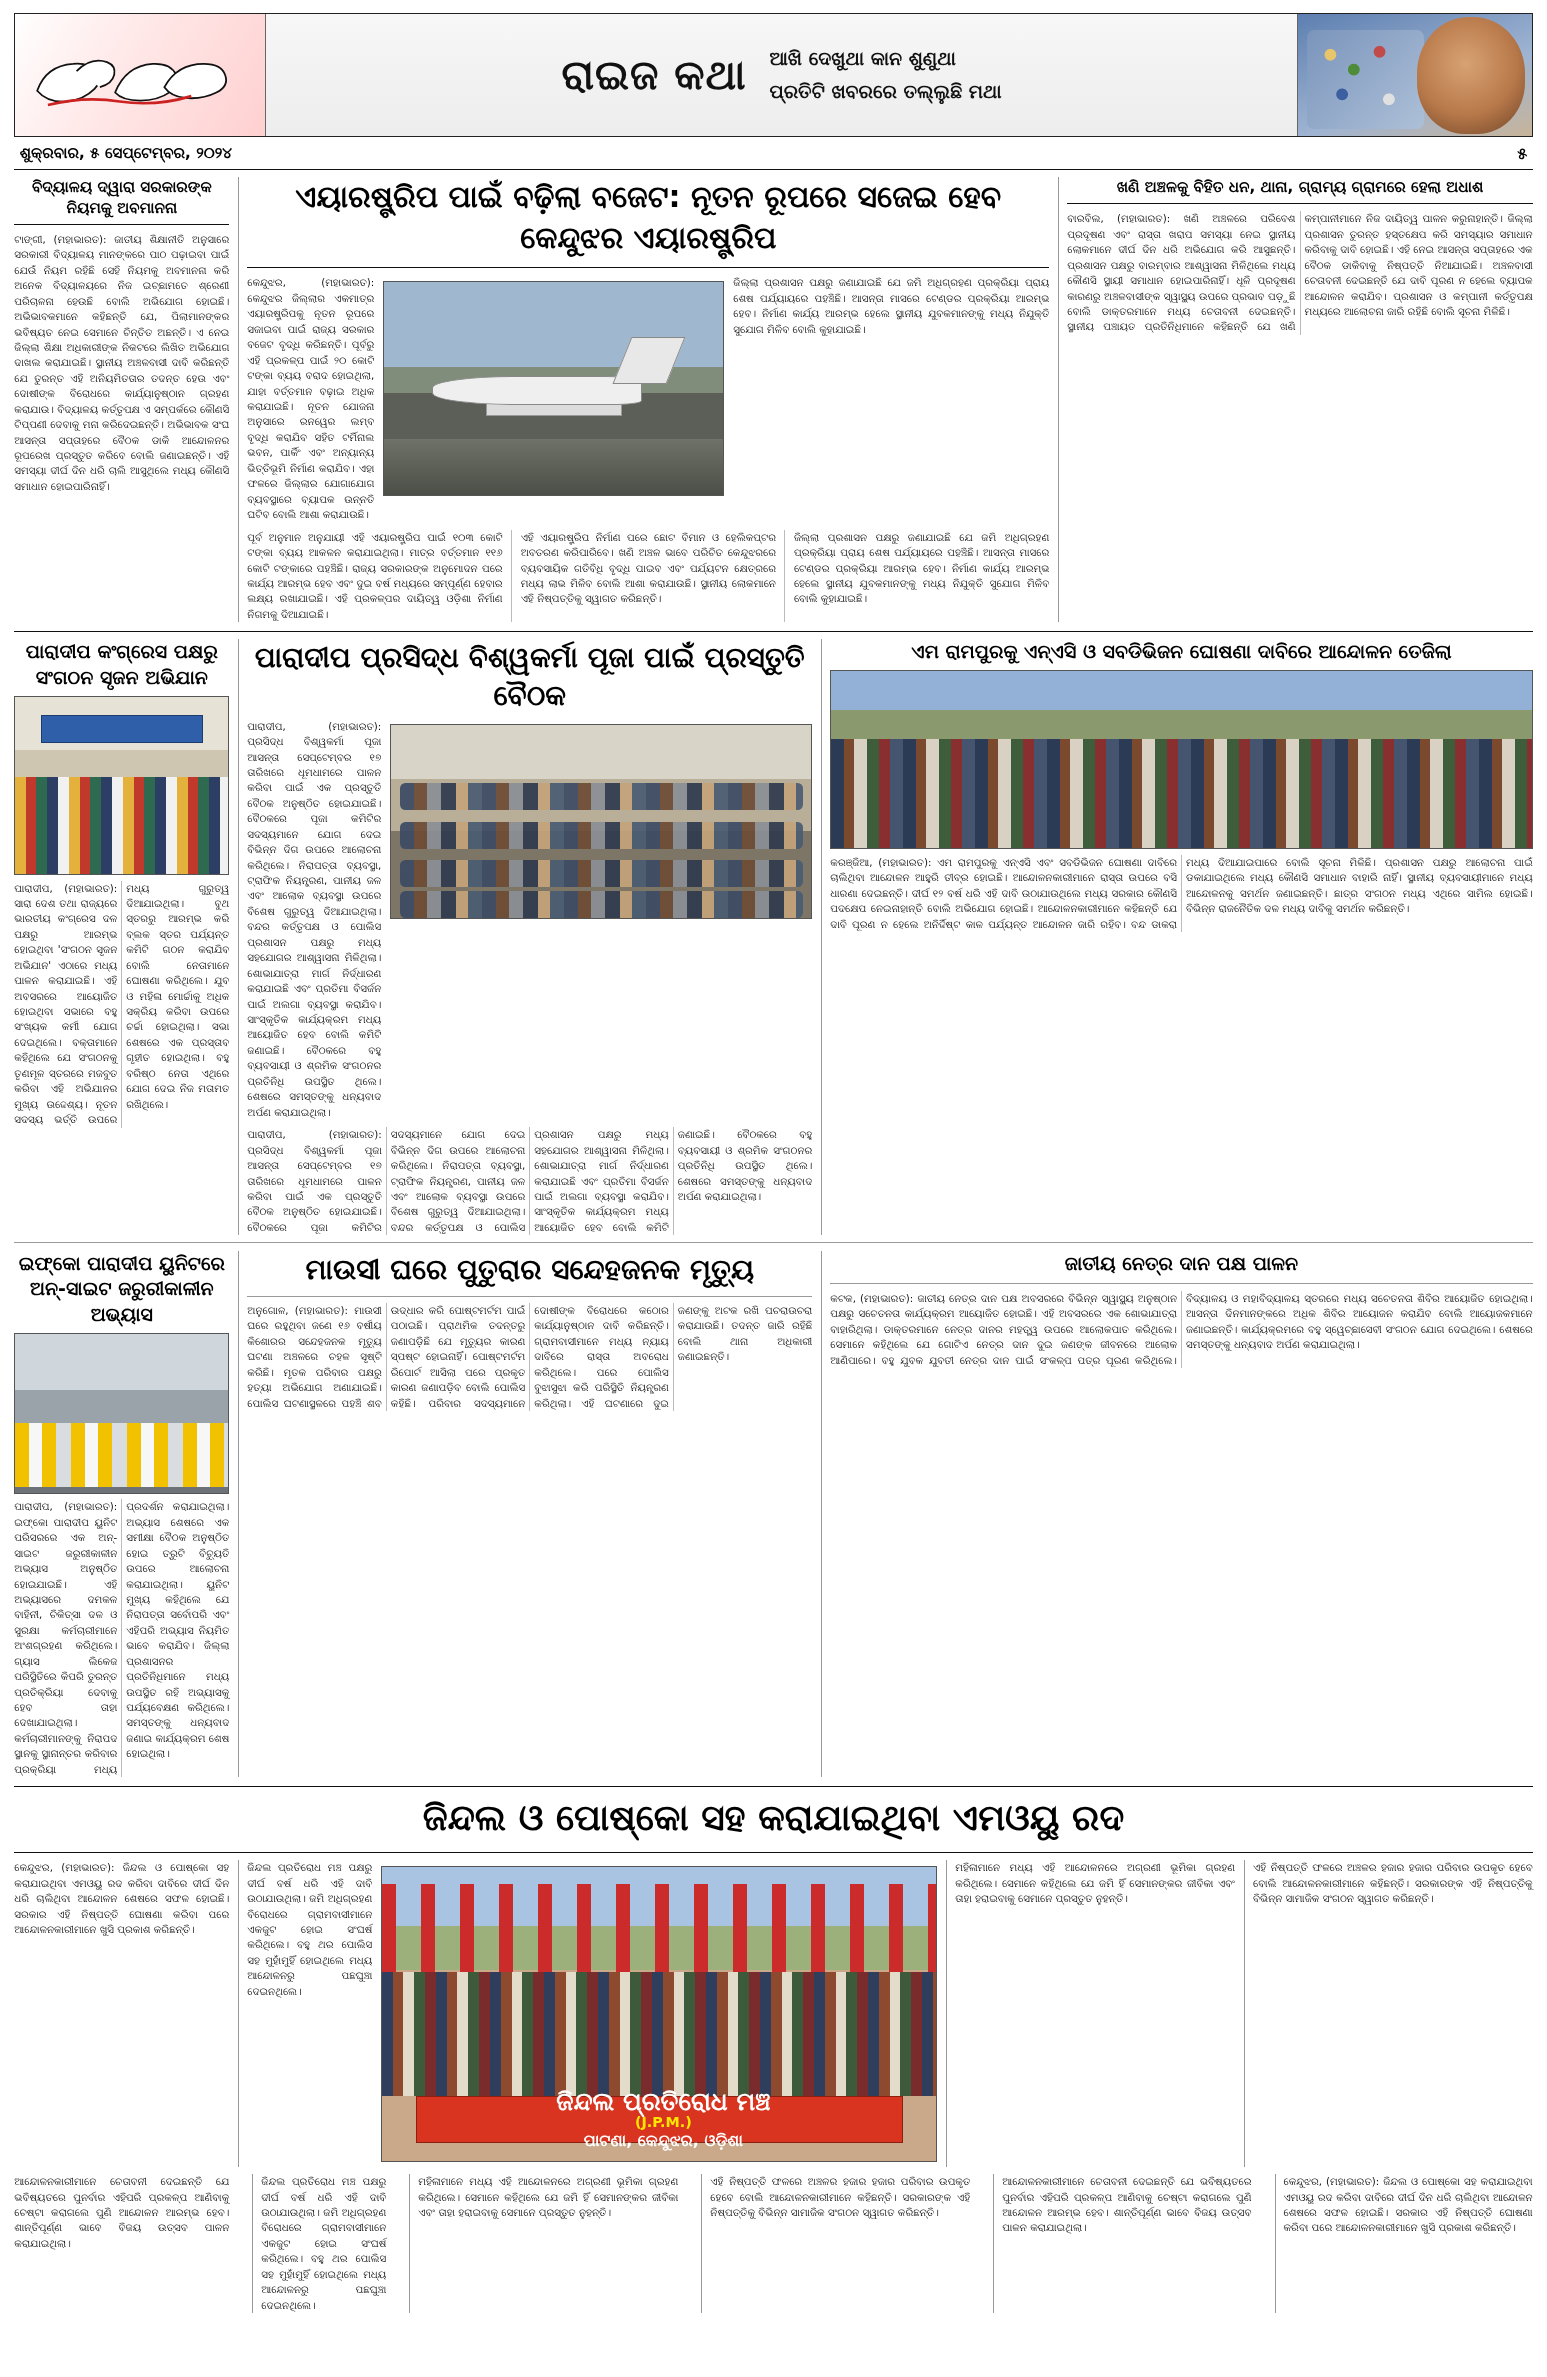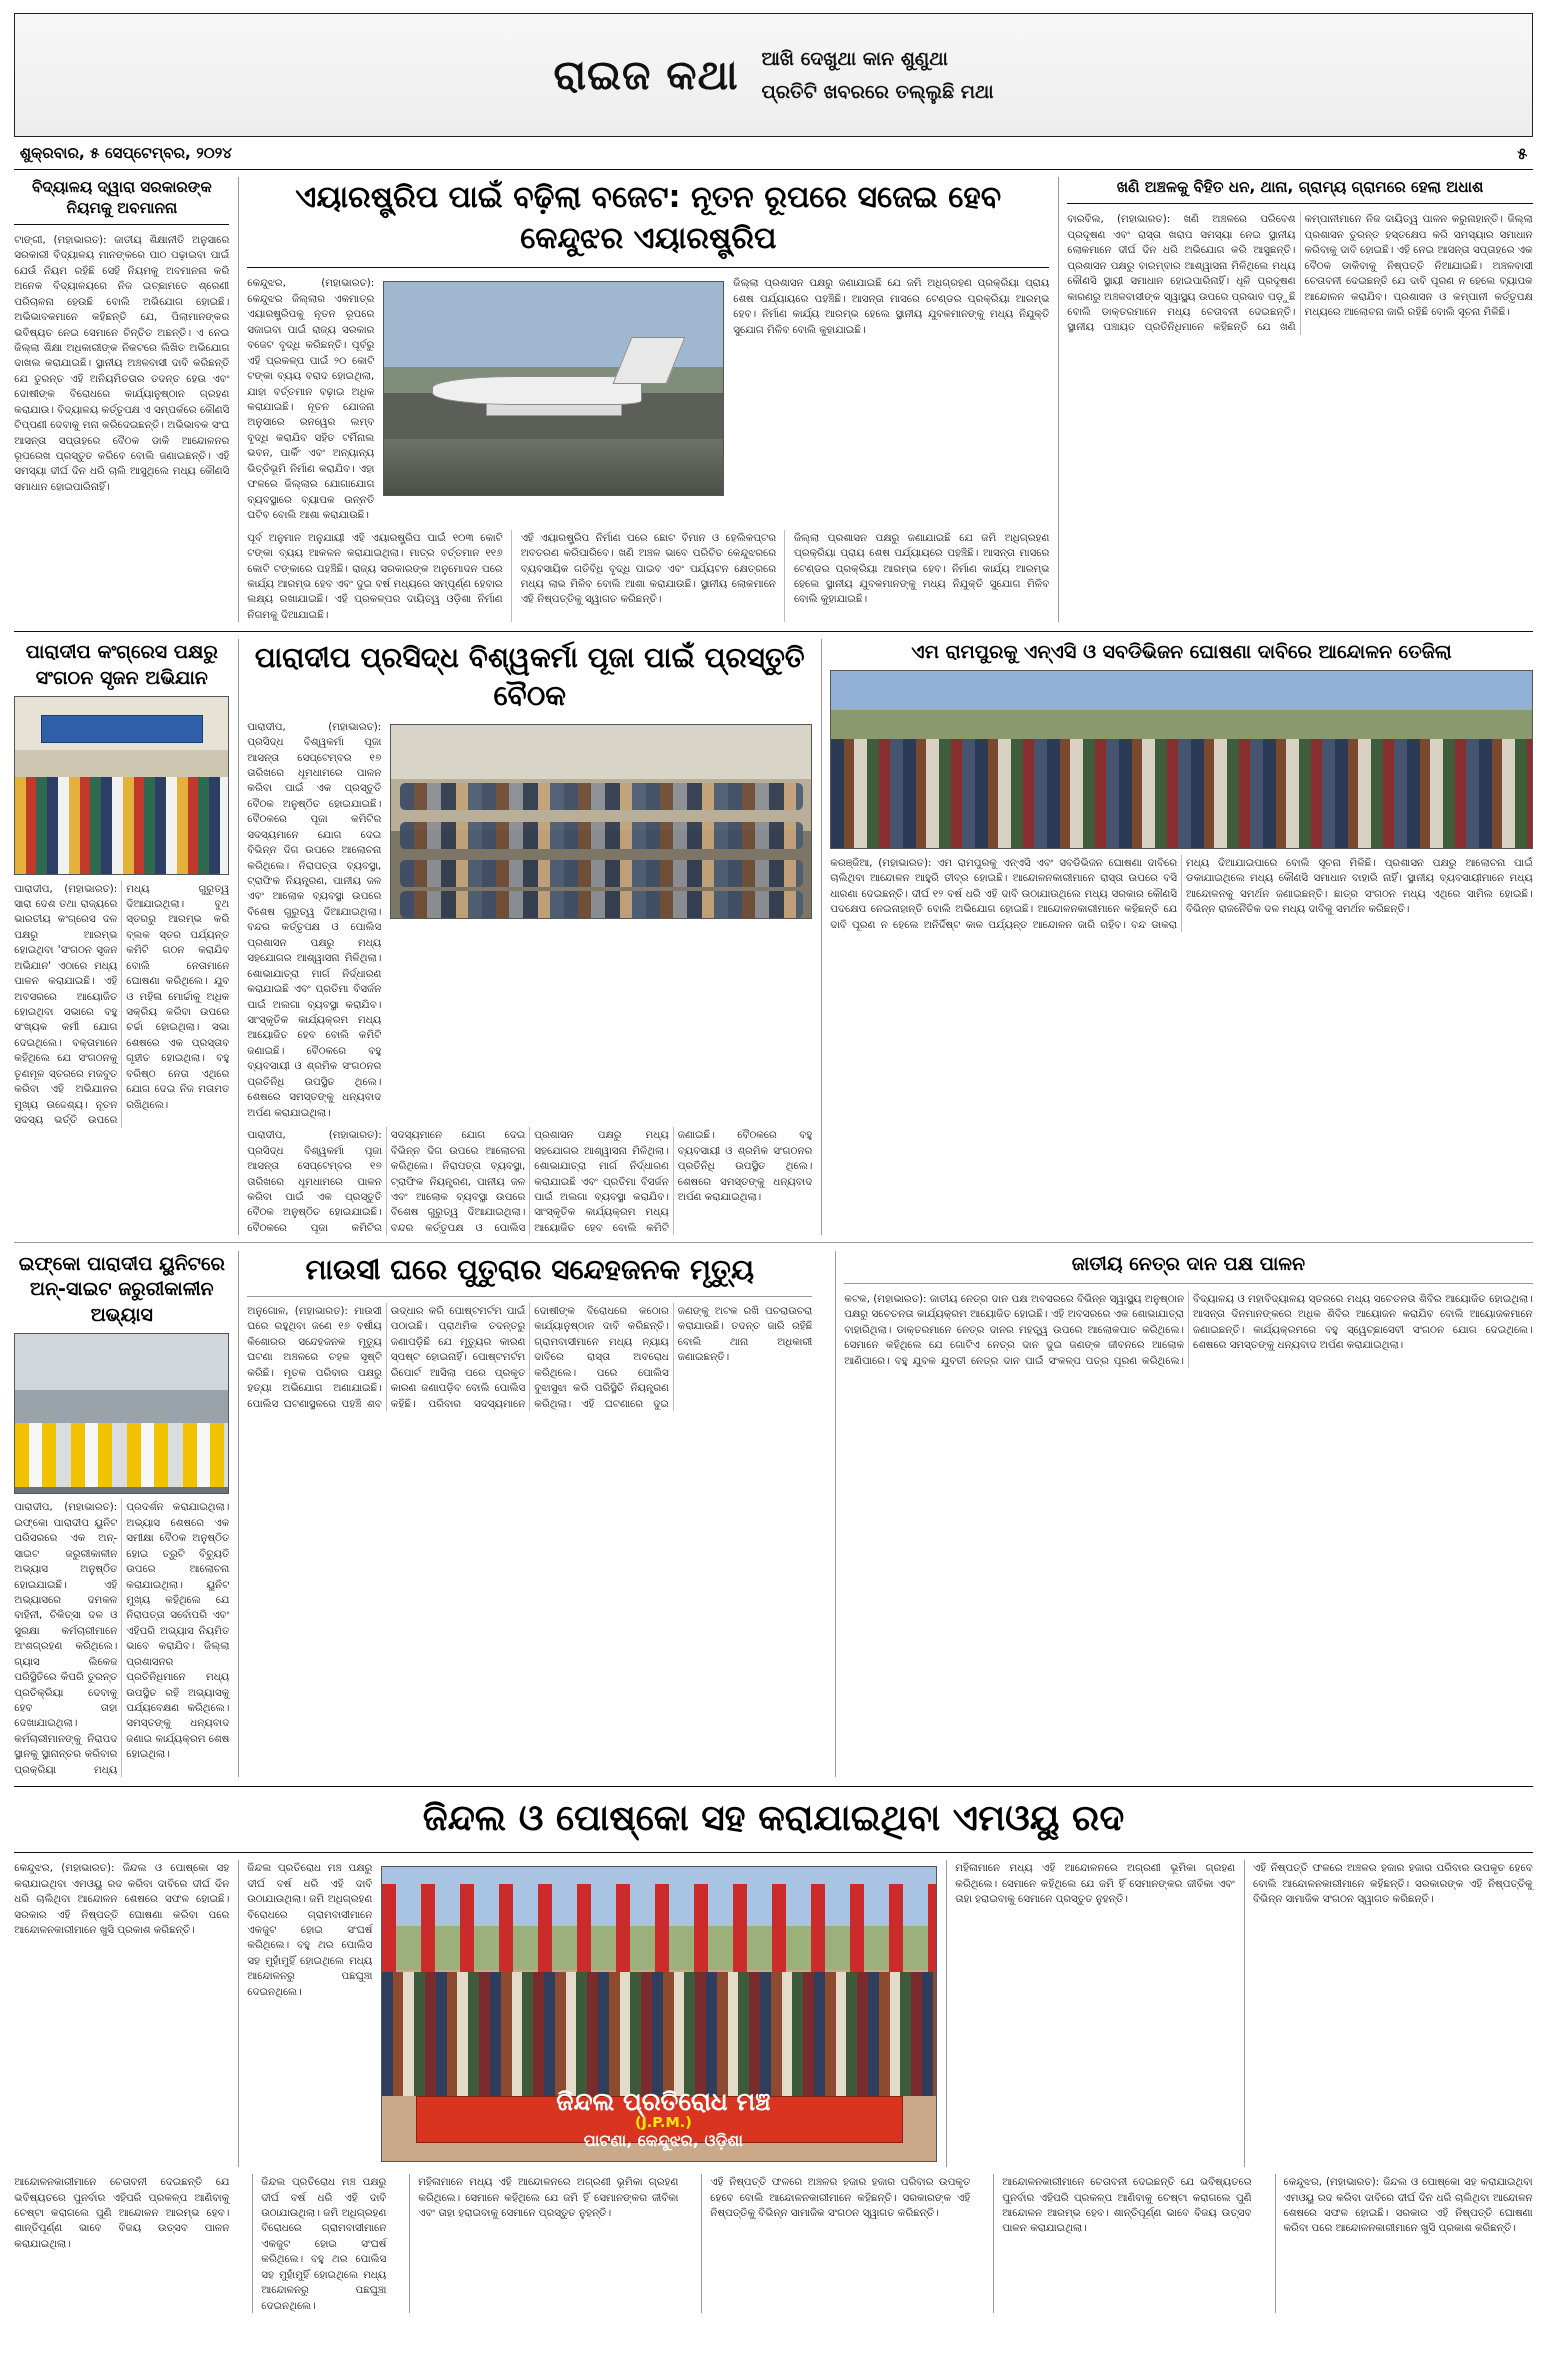--- a/index.html
+++ b/index.html
@@ -17,21 +17,20 @@
     padding: 12.6px 14.3px 18px 14.3px;
     position: relative;
   }
   
   .masthead {
     display: flex;
     align-items: stretch;
     border: 0.9px solid #222;
     height: 124px;
     background: linear-gradient(#ffffff,#f2f2f2);
-    flex-direction: column;
   }
   .mh-left {
     width: 251px;
     border-right: 0.9px solid #666;
     background: linear-gradient(120deg,#ffffff 0%, #ffe9e9 40%, #ffd0d0 100%);
     position: relative;
     overflow: hidden;
   }
   .fist {
     position:absolute; left:14.3px; top:14.3px; width:224px; height:95px;
@@ -323,21 +322,21 @@
       </div>
       <div class="body-text cols2">ପାରାଦୀପ, (ମହାଭାରତ): ଇଫ୍‌କୋ ପାରାଦୀପ ୟୁନିଟ ପରିସରରେ ଏକ ଅନ୍‌-ସାଇଟ ଜରୁରୀକାଳୀନ ଅଭ୍ୟାସ ଅନୁଷ୍ଠିତ ହୋଇଯାଇଛି। ଏହି ଅଭ୍ୟାସରେ ଦମକଳ ବାହିନୀ, ଚିକିତ୍ସା ଦଳ ଓ ସୁରକ୍ଷା କର୍ମଚାରୀମାନେ ଅଂଶଗ୍ରହଣ କରିଥିଲେ। ଗ୍ୟାସ ଲିକେଜ ପରିସ୍ଥିତିରେ କିପରି ତୁରନ୍ତ ପ୍ରତିକ୍ରିୟା ଦେବାକୁ ହେବ ତାହା ଦେଖାଯାଇଥିଲା। କର୍ମଚାରୀମାନଙ୍କୁ ନିରାପଦ ସ୍ଥାନକୁ ସ୍ଥାନାନ୍ତର କରିବାର ପ୍ରକ୍ରିୟା ମଧ୍ୟ ପ୍ରଦର୍ଶନ କରାଯାଇଥିଲା। ଅଭ୍ୟାସ ଶେଷରେ ଏକ ସମୀକ୍ଷା ବୈଠକ ଅନୁଷ୍ଠିତ ହୋଇ ତ୍ରୁଟି ବିଚ୍ୟୁତି ଉପରେ ଆଲୋଚନା କରାଯାଇଥିଲା। ୟୁନିଟ ମୁଖ୍ୟ କହିଥିଲେ ଯେ ନିରାପତ୍ତା ସର୍ବୋପରି ଏବଂ ଏହିପରି ଅଭ୍ୟାସ ନିୟମିତ ଭାବେ କରାଯିବ। ଜିଲ୍ଲା ପ୍ରଶାସନର ପ୍ରତିନିଧିମାନେ ମଧ୍ୟ ଉପସ୍ଥିତ ରହି ଅଭ୍ୟାସକୁ ପର୍ଯ୍ୟବେକ୍ଷଣ କରିଥିଲେ। ସମସ୍ତଙ୍କୁ ଧନ୍ୟବାଦ ଜଣାଇ କାର୍ଯ୍ୟକ୍ରମ ଶେଷ ହୋଇଥିଲା।</div>
     </div>
 
     <div class="col rule-l" style="width:574px;">
       <div class="headline h-lg">ମାଉସୀ ଘରେ ପୁତୁରାର ସନ୍ଦେହଜନକ ମୃତ୍ୟୁ</div>
       <hr class="thin">
       <div class="body-text cols4">ଅନୁଗୋଳ, (ମହାଭାରତ): ମାଉସୀ ଘରେ ରହୁଥିବା ଜଣେ ୧୬ ବର୍ଷୀୟ କିଶୋରର ସନ୍ଦେହଜନକ ମୃତ୍ୟୁ ଘଟଣା ଅଞ୍ଚଳରେ ଚହଳ ସୃଷ୍ଟି କରିଛି। ମୃତକ ପରିବାର ପକ୍ଷରୁ ହତ୍ୟା ଅଭିଯୋଗ ଅଣାଯାଇଛି। ପୋଲିସ ଘଟଣାସ୍ଥଳରେ ପହଞ୍ଚି ଶବ ଉଦ୍ଧାର କରି ପୋଷ୍ଟମର୍ଟମ ପାଇଁ ପଠାଇଛି। ପ୍ରାଥମିକ ତଦନ୍ତରୁ ଜଣାପଡ଼ିଛି ଯେ ମୃତ୍ୟୁର କାରଣ ସ୍ପଷ୍ଟ ହୋଇନାହିଁ। ପୋଷ୍ଟମର୍ଟମ ରିପୋର୍ଟ ଆସିଲା ପରେ ପ୍ରକୃତ କାରଣ ଜଣାପଡ଼ିବ ବୋଲି ପୋଲିସ କହିଛି। ପରିବାର ସଦସ୍ୟମାନେ ଦୋଷୀଙ୍କ ବିରୋଧରେ କଠୋର କାର୍ଯ୍ୟାନୁଷ୍ଠାନ ଦାବି କରିଛନ୍ତି। ଗ୍ରାମବାସୀମାନେ ମଧ୍ୟ ନ୍ୟାୟ ଦାବିରେ ରାସ୍ତା ଅବରୋଧ କରିଥିଲେ। ପରେ ପୋଲିସ ବୁଝାସୁଝା କରି ପରିସ୍ଥିତି ନିୟନ୍ତ୍ରଣ କରିଥିଲା। ଏହି ଘଟଣାରେ ଦୁଇ ଜଣଙ୍କୁ ଅଟକ ରଖି ପଚରାଉଚରା କରାଯାଉଛି। ତଦନ୍ତ ଜାରି ରହିଛି ବୋଲି ଥାନା ଅଧିକାରୀ ଜଣାଇଛନ୍ତି।</div>
     </div>
 
-    <div class="col rule-l" style="flex:1;margin-left:14px;">
+    <div class="col rule-l" style="flex:1;">
       <div class="headline h-md">ଜାତୀୟ ନେତ୍ର ଦାନ ପକ୍ଷ ପାଳନ</div>
       <hr class="thin">
       <div class="body-text cols2">କଟକ, (ମହାଭାରତ): ଜାତୀୟ ନେତ୍ର ଦାନ ପକ୍ଷ ଅବସରରେ ବିଭିନ୍ନ ସ୍ୱାସ୍ଥ୍ୟ ଅନୁଷ୍ଠାନ ପକ୍ଷରୁ ସଚେତନତା କାର୍ଯ୍ୟକ୍ରମ ଆୟୋଜିତ ହୋଇଛି। ଏହି ଅବସରରେ ଏକ ଶୋଭାଯାତ୍ରା ବାହାରିଥିଲା। ଡାକ୍ତରମାନେ ନେତ୍ର ଦାନର ମହତ୍ତ୍ୱ ଉପରେ ଆଲୋକପାତ କରିଥିଲେ। ସେମାନେ କହିଥିଲେ ଯେ ଗୋଟିଏ ନେତ୍ର ଦାନ ଦୁଇ ଜଣଙ୍କ ଜୀବନରେ ଆଲୋକ ଆଣିପାରେ। ବହୁ ଯୁବକ ଯୁବତୀ ନେତ୍ର ଦାନ ପାଇଁ ସଂକଳ୍ପ ପତ୍ର ପୂରଣ କରିଥିଲେ। ବିଦ୍ୟାଳୟ ଓ ମହାବିଦ୍ୟାଳୟ ସ୍ତରରେ ମଧ୍ୟ ସଚେତନତା ଶିବିର ଆୟୋଜିତ ହୋଇଥିଲା। ଆସନ୍ତା ଦିନମାନଙ୍କରେ ଅଧିକ ଶିବିର ଆୟୋଜନ କରାଯିବ ବୋଲି ଆୟୋଜକମାନେ ଜଣାଇଛନ୍ତି। କାର୍ଯ୍ୟକ୍ରମରେ ବହୁ ସ୍ୱେଚ୍ଛାସେବୀ ସଂଗଠନ ଯୋଗ ଦେଇଥିଲେ। ଶେଷରେ ସମସ୍ତଙ୍କୁ ଧନ୍ୟବାଦ ଅର୍ପଣ କରାଯାଇଥିଲା।</div>
     </div>
   </div>
 
   <hr class="sep">
 
   <div>
     <div class="headline h-huge">ଜିନ୍ଦଲ ଓ ପୋଷ୍କୋ ସହ କରାଯାଇଥିବା ଏମଓୟୁ ରଦ</div>

